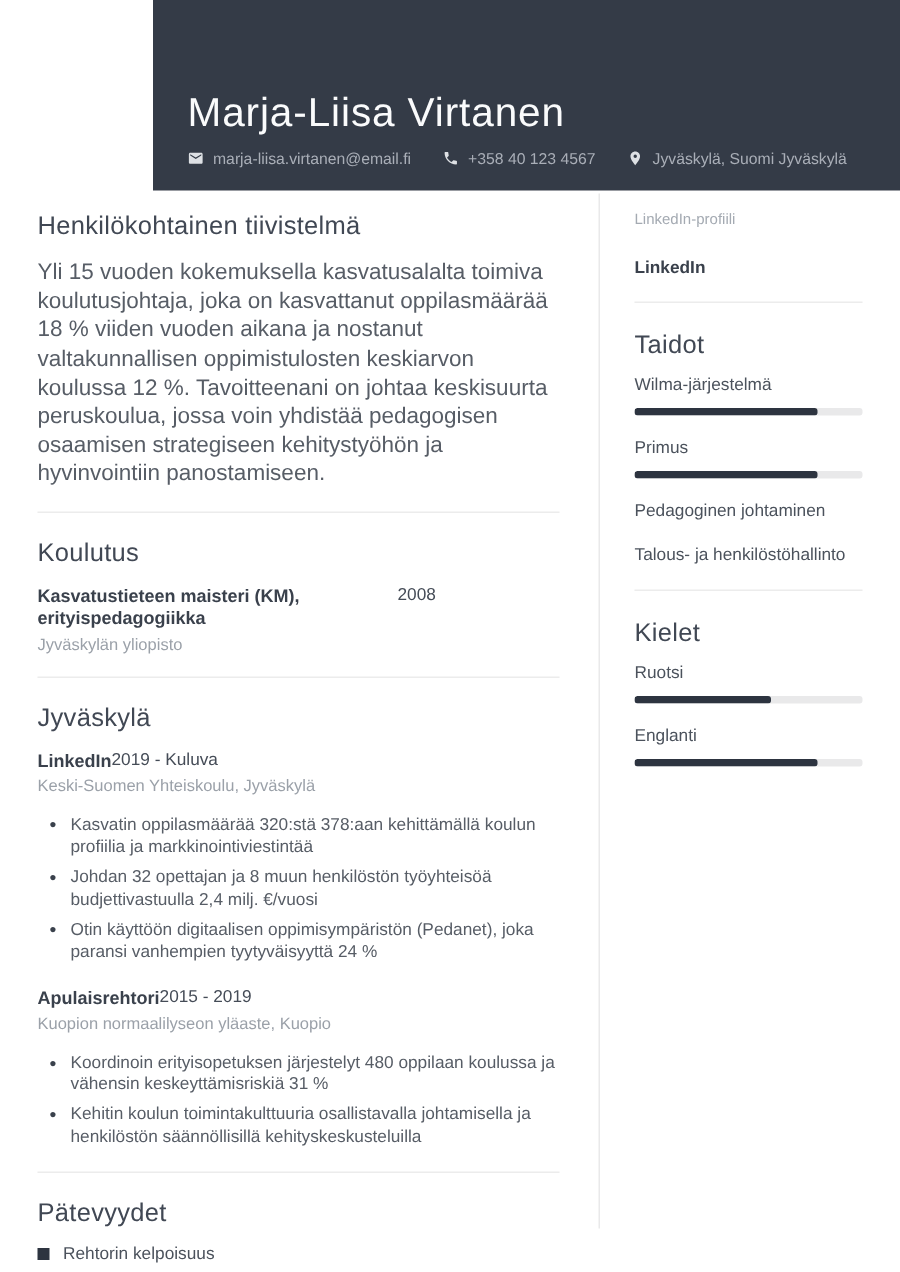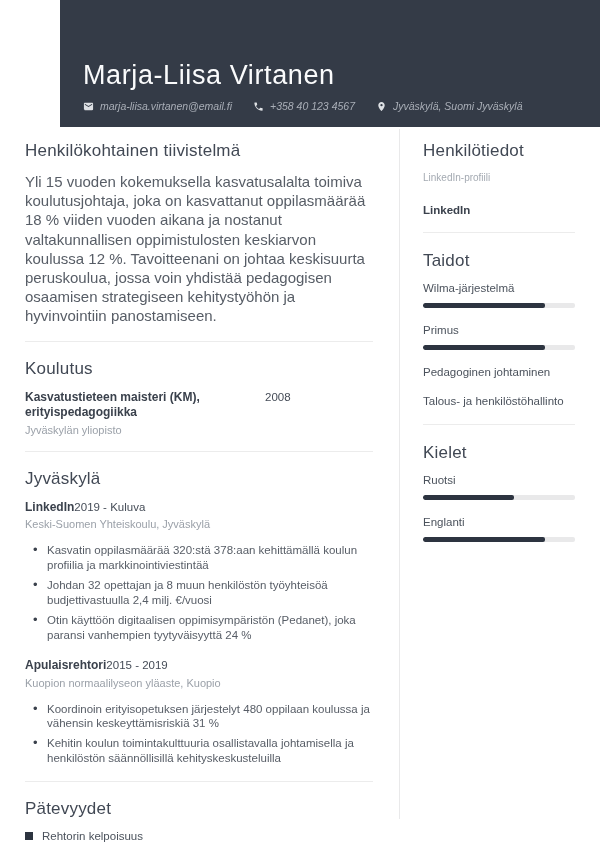--- a/index.html
+++ b/index.html
@@ -7,30 +7,30 @@
   body {
     width:600px; height:848px;
     font-family:"Liberation Sans", sans-serif;
     color:#575d66;
     overflow:hidden;
   }
   .page { width:600px; height:848px; background:#ffffff; position:relative; }
 
   
   .header {
-    margin-left:60px; height:127px; background:#343b47;
+    margin-left:102px; height:127px; background:#343b47;
     display:flex; flex-direction:column; justify-content:flex-end;
     padding:0 20px 15px 23px;
   }
   .name {
     font-size:27px; font-weight:500; color:#fafbfc;
     letter-spacing:0.6px; margin-bottom:9px;
   }
   .contact-row { display:flex; align-items:center; gap:21px; }
-  .contact { display:flex; align-items:center; gap:6px; font-size:10.5px; color:#a9aeb7;font-style:italic; }
+  .contact { display:flex; align-items:flex-start; gap:6px; font-size:10.5px; color:#a9aeb7; }
   .contact svg { width:11px; height:11px; fill:#dde0e4; flex:none; }
 
   
   .content { display:flex; padding-top:2px; }
   .left-col  { width:399px; padding:12px 26px 0 25px; }
   .v-divider { width:1px; height:690px; background:#e9e9ea; flex:none; }
   .right-col { width:200px; padding:12px 25px 0 23px; }
 
   h2.section-title {
     font-size:17px; font-weight:500; color:#414854;
@@ -158,21 +158,20 @@
         </div>
       </section>
 
     </div>
 
     <div class="v-divider"></div>
 
     <div class="right-col">
 
       <section>
-        <h2 class="section-title">Henkilötiedot</h2>
         <div class="kv-label">LinkedIn-profiili</div>
         <div class="kv-value">LinkedIn</div>
       </section>
 
       <hr class="h-divider">
 
       <section>
         <h2 class="section-title">Taidot</h2>
 
         <div class="meter-item">

